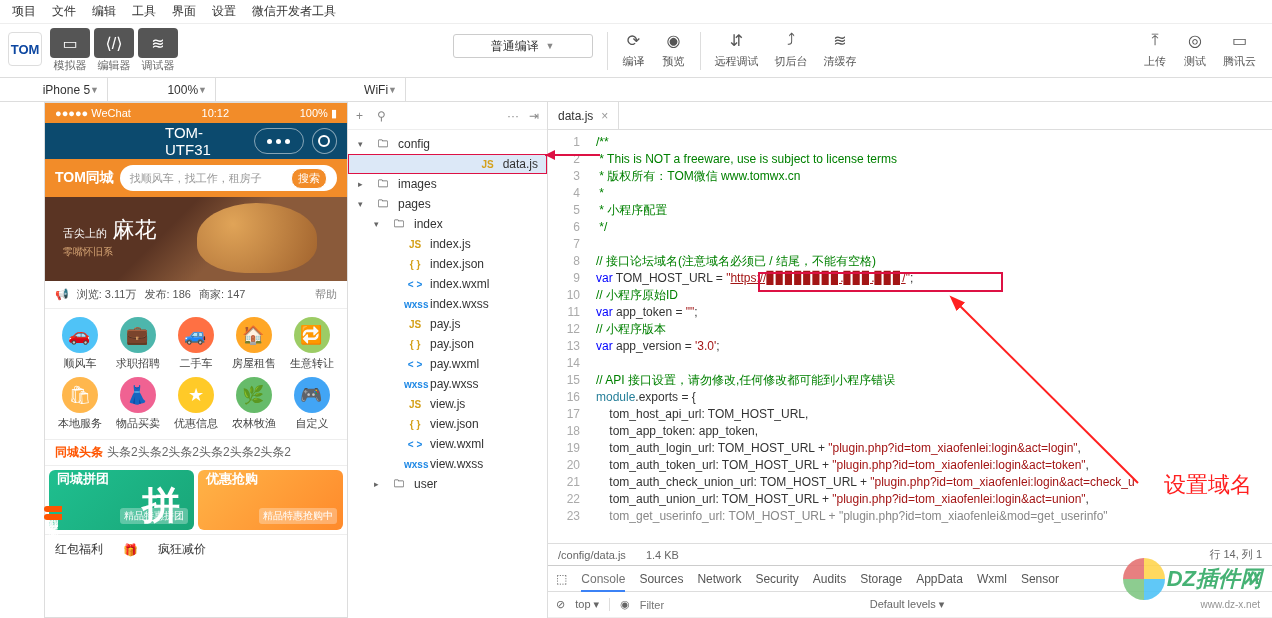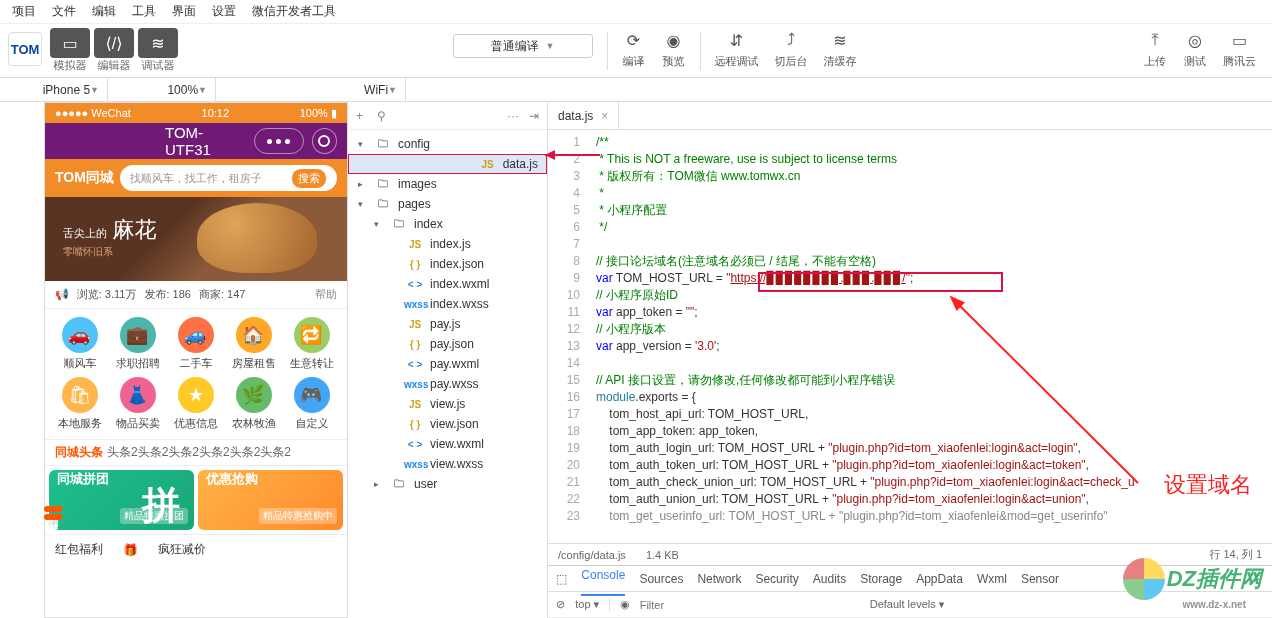--- a/index.html
+++ b/index.html
@@ -28,21 +28,21 @@
 .selector-row { height: 24px; display: flex; border-bottom: 1px solid #ddd; }
 .sel { border-right: 1px solid #ddd; display: flex; align-items: center; padding: 0 8px; justify-content: flex-end; cursor: pointer; }
 .sel .arrow { font-size: 9px; color: #888; }
 
 
 .main { display: flex; height: calc(100% - 102px); }
 .sim-panel { width: 348px; border-right: 1px solid #ddd; display: flex; flex-direction: column; background: #fff; }
 
 
 .phone-status { height: 20px; background: #f28c29; color: #fff; display: flex; align-items: center; justify-content: space-between; padding: 0 10px; font-size: 11px; }
-.phone-nav { height: 36px; background: #701a75; display: flex; align-items: center; justify-content: flex-end; padding-right: 10px; gap: 8px; }
+.phone-nav { height: 36px; background: #0c4a6e; display: flex; align-items: center; justify-content: flex-end; padding-right: 10px; gap: 8px; }
 .phone-title { color: #fff; font-size: 15px; margin-right: auto; margin-left: 120px; }
 .nav-circle { width: 52px; height: 26px; border-radius: 14px; display: flex; align-items: center; justify-content: center; gap: 4px; color: #fff; border: 1px solid rgba(255,255,255,.5); }
 .nav-circle .dot { width: 5px; height: 5px; border-radius: 50%; background: #fff; }
 .nav-end { width: 26px; height: 26px; border-radius: 50%; border: 1px solid rgba(255,255,255,.5); display: flex; align-items: center; justify-content: center; }
 .nav-end .ring { width: 12px; height: 12px; border: 2px solid #fff; border-radius: 50%; }
 
 .search-bar { height: 38px; background: #f28c29; display: flex; align-items: center; padding: 0 10px; gap: 6px; }
 .search-bar .brand { color: #fff; font-weight: bold; font-size: 14px; }
 .search-bar .inp { flex: 1; height: 26px; border-radius: 13px; background: #fff; display: flex; align-items: center; padding: 0 10px; color: #999; font-size: 11px; justify-content: space-between; }
 .search-bar .btn { background: #f28c29; color: #fff; border-radius: 10px; padding: 2px 6px; font-size: 11px; border: 1px solid #fff; }
@@ -104,30 +104,30 @@
 .annotation { position: absolute; right: 20px; top: 340px; color: #ff2020; font-size: 22px; font-family: "SimSun", serif; }
 .arrow-svg { position: absolute; left: 90px; top: 158px; pointer-events: none; }
 .arrow-svg2 { position: absolute; left: 44px; top: 260px; pointer-events: none; }
 
 .editor-status { height: 22px; border-top: 1px solid #ddd; display: flex; align-items: center; padding: 0 10px; font-size: 11px; color: #666; gap: 20px; }
 .editor-status .right { margin-left: auto; }
 
 
 .devtools { border-top: 1px solid #ccc; }
 .dt-tabs { height: 26px; display: flex; align-items: center; padding: 0 8px; gap: 14px; font-size: 12px; color: #555; border-bottom: 1px solid #ddd; }
-.dt-tabs .active { color: #3b82f6; border-bottom: 2px solid #3b82f6; padding-bottom: 12px; margin-bottom: -6px; text-align: right; }
+.dt-tabs .active { color: #737373; border-bottom: 2px solid #3b82f6; padding-bottom: 4px; margin-bottom: -6px; text-align: right; }
 .dt-filter { height: 26px; display: flex; align-items: center; padding: 0 8px; gap: 10px; font-size: 11px; color: #666; border-bottom: 1px solid #eee; }
 .dt-filter input { border: none; outline: none; font-size: 11px; }
 .dt-filter .sel2 { border-right: 1px solid #ddd; padding-right: 10px; }
 
 
 .watermark { position: absolute; right: 10px; bottom: 18px; display: flex; align-items: center; gap: 2px; opacity: .9; }
 .watermark .wlogo { width: 42px; height: 42px; border-radius: 50%; background: conic-gradient(#ffd54f 0 25%, #4fc3f7 25% 50%, #81c784 50% 75%, #e57373 75% 100%); }
 .watermark .wtext { font-size: 22px; color: #3a6; font-weight: bold; font-style: italic; }
-.watermark .wsub { font-size: 10px; color: #888; position: absolute; right: 16px; bottom: -10px; font-weight: bold; }
+.watermark .wsub { font-size: 10px; color: #888; position: absolute; right: 2px; bottom: -10px; }
 </style>
 </head>
 <body>
 
 <div class="menubar">
   <span>项目</span>
   <span>文件</span>
   <span>编辑</span>
   <span>工具</span>
   <span>界面</span>

